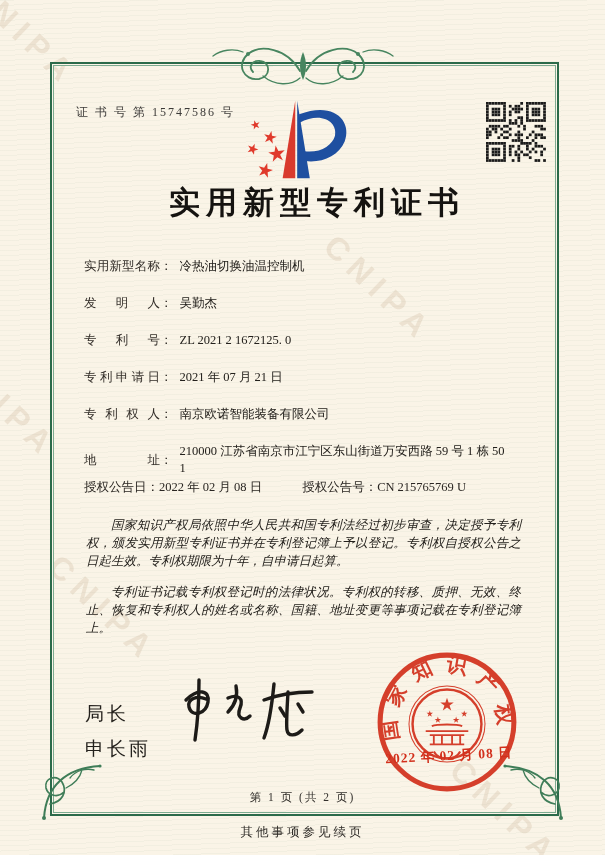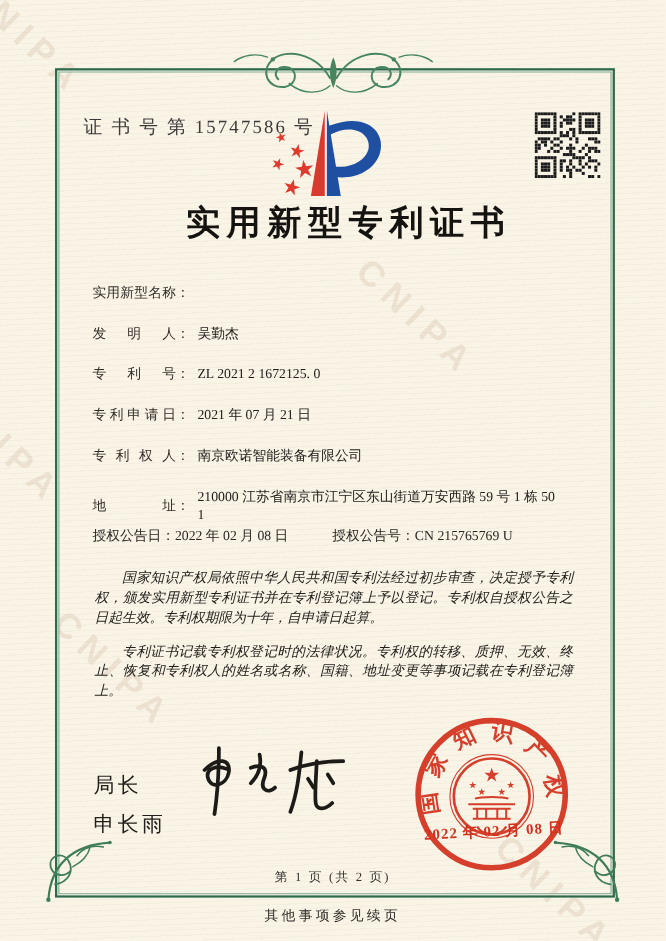--- a/index.html
+++ b/index.html
@@ -9,21 +9,21 @@
   
   .page::before{content:"";position:absolute;inset:0;
       background:repeating-linear-gradient(178deg, rgba(110,150,120,0.10) 0 1px, rgba(0,0,0,0) 1px 5px);
       opacity:.55;pointer-events:none;}
   .watermark{position:absolute;font-family:"Liberation Sans","DejaVu Sans",sans-serif;
       font-weight:bold;font-size:32px;letter-spacing:8px;color:rgba(189,166,131,0.22);
       transform:rotate(44deg);transform-origin:left top;white-space:nowrap;pointer-events:none;}
   .frame{position:absolute;left:50px;top:62px;width:505px;height:750px;
       border:2px solid #2b6a4a;
       box-shadow:inset 0 0 0 1px #fbf5e9, inset 0 0 0 2px #7dab90;}
-  .cert-no{position:absolute;left:76px;top:104px;font-size:17px;letter-spacing:2px;color:#3c3a38;text-align:center;}
+  .cert-no{position:absolute;left:76px;top:104px;font-size:12px;letter-spacing:2px;color:#3c3a38;text-align:center;}
   .logo{position:absolute;left:240px;top:93px;}
   .qr{position:absolute;left:486px;top:102px;}
   .title{position:absolute;left:0;right:0;top:182px;text-align:center;
       font-size:31px;font-weight:bold;letter-spacing:6px;color:#151310;padding-left:29px;}
   .fields{position:absolute;left:84px;top:258px;width:436px;font-size:12.5px;}
   .row{display:flex;line-height:17px;margin-bottom:20px;align-items:center;}
   .row .lbl{width:76px;flex:0 0 76px;text-align:justify;text-align-last:justify;color:#332e29;}
   .row .col{flex:0 0 auto;color:#332e29;}
   .row .val{margin-left:7px;color:#23201c;}
   .row.addr{margin-bottom:2px;}
@@ -325,20 +325,21 @@
       <rect x="51.43" y="57.14" width="2.74" height="2.74" fill="#1b1b1b"></rect>
       <rect x="57.14" y="57.14" width="2.74" height="2.74" fill="#1b1b1b"></rect>
     </svg>
 
   <div class="title">实用新型专利证书</div>
 
   <div class="fields">
     <div class="row">
       <span class="lbl">实用新型名称</span>
         <span class="col">：</span>
+      <span class="val">冷热油切换油温控制机</span>
     </div>
     <div class="row">
       <span class="lbl">发明人</span>
         <span class="col">：</span>
       <span class="val">吴勤杰</span>
     </div>
     <div class="row">
       <span class="lbl">专利号</span>
         <span class="col">：</span>
       <span class="val">ZL 2021 2 1672125. 0</span>

